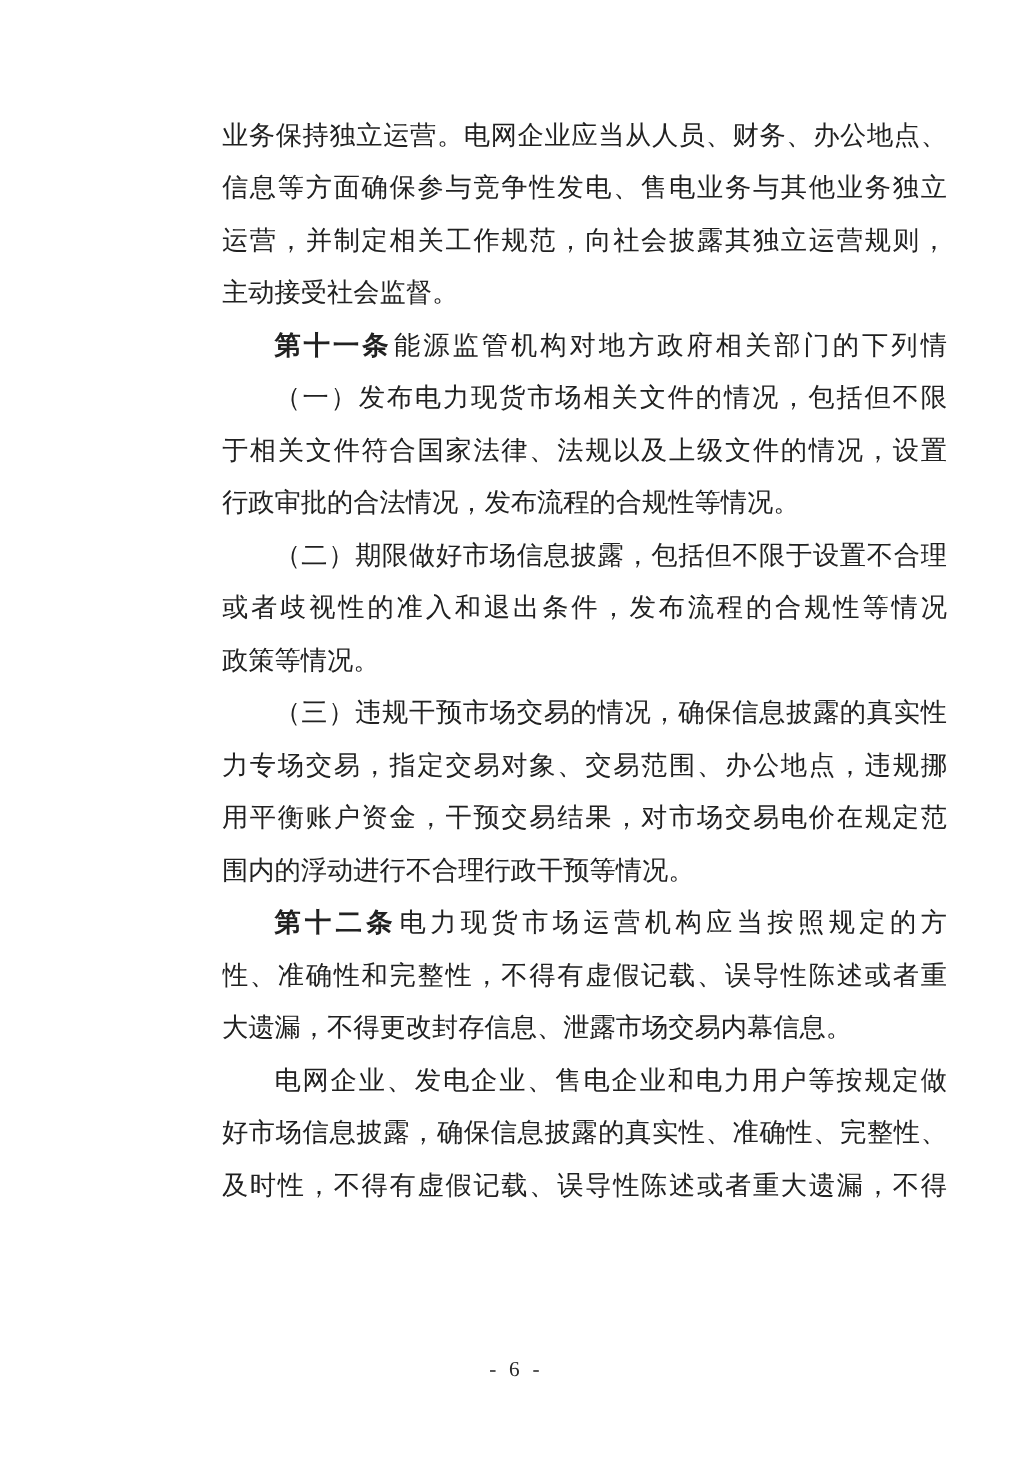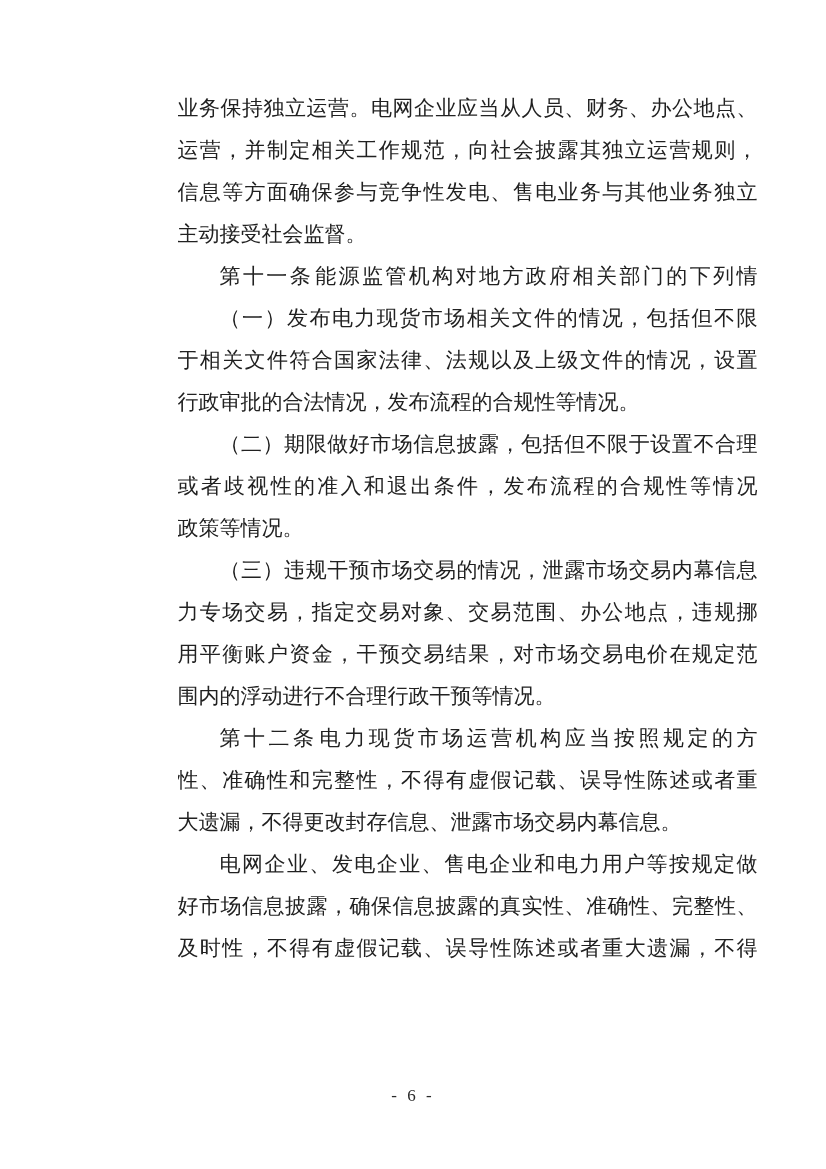--- a/index.html
+++ b/index.html
@@ -25,58 +25,58 @@
     font-size: 21px;
     height: 42px;
     line-height: 42px;
     text-align: justify;
     text-align-last: justify;
     text-justify: inter-character;
     overflow: hidden;
   }
   .line.flush { text-align-last: left; }
   .line.indent { padding-left: 42px; }
-  .lead { font-weight: normal; margin-right: 2px; }
+  .lead { font-weight: bold; margin-right: 2px; }
   .page-footer {
     position: absolute;
     left: 0;
     top: 1086px;
     width: 100%;
     text-align: center;
     font-size: 17px;
     letter-spacing: 3px;
     color: #2a2a2a;
   }
 </style>
 </head>
 <body>
 
 <div class="page">
   <div class="doc-body" id="doc-body">
       <div class="para">
         <div class="line">业务保持独立运营。电网企业应当从人员、财务、办公地点、</div>
+        <div class="line">信息等方面确保参与竞争性发电、售电业务与其他业务独立</div>
         <div class="line">运营，并制定相关工作规范，向社会披露其独立运营规则，</div>
-        <div class="line">信息等方面确保参与竞争性发电、售电业务与其他业务独立</div>
         <div class="line flush">主动接受社会监督。</div>
       </div>
       <div class="para">
         <div class="line indent"><b class="lead">第十一条</b>能源监管机构对地方政府相关部门的下列情</div>
       </div>
       <div class="para">
         <div class="line indent">（一）发布电力现货市场相关文件的情况，包括但不限</div>
         <div class="line">于相关文件符合国家法律、法规以及上级文件的情况，设置</div>
         <div class="line flush">行政审批的合法情况，发布流程的合规性等情况。</div>
       </div>
       <div class="para">
         <div class="line indent">（二）期限做好市场信息披露，包括但不限于设置不合理</div>
         <div class="line">或者歧视性的准入和退出条件，发布流程的合规性等情况</div>
         <div class="line flush">政策等情况。</div>
       </div>
       <div class="para">
-        <div class="line indent">（三）违规干预市场交易的情况，泄露市场交易内幕信息</div>
+        <div class="line indent">（三）违规干预市场交易的情况，确保信息披露的真实性</div>
         <div class="line">力专场交易，指定交易对象、交易范围、办公地点，违规挪</div>
         <div class="line">用平衡账户资金，干预交易结果，对市场交易电价在规定范</div>
         <div class="line flush">围内的浮动进行不合理行政干预等情况。</div>
       </div>
       <div class="para">
         <div class="line indent"><b class="lead">第十二条</b>电力现货市场运营机构应当按照规定的方</div>
         <div class="line">性、准确性和完整性，不得有虚假记载、误导性陈述或者重</div>
         <div class="line flush">大遗漏，不得更改封存信息、泄露市场交易内幕信息。</div>
       </div>
       <div class="para">

